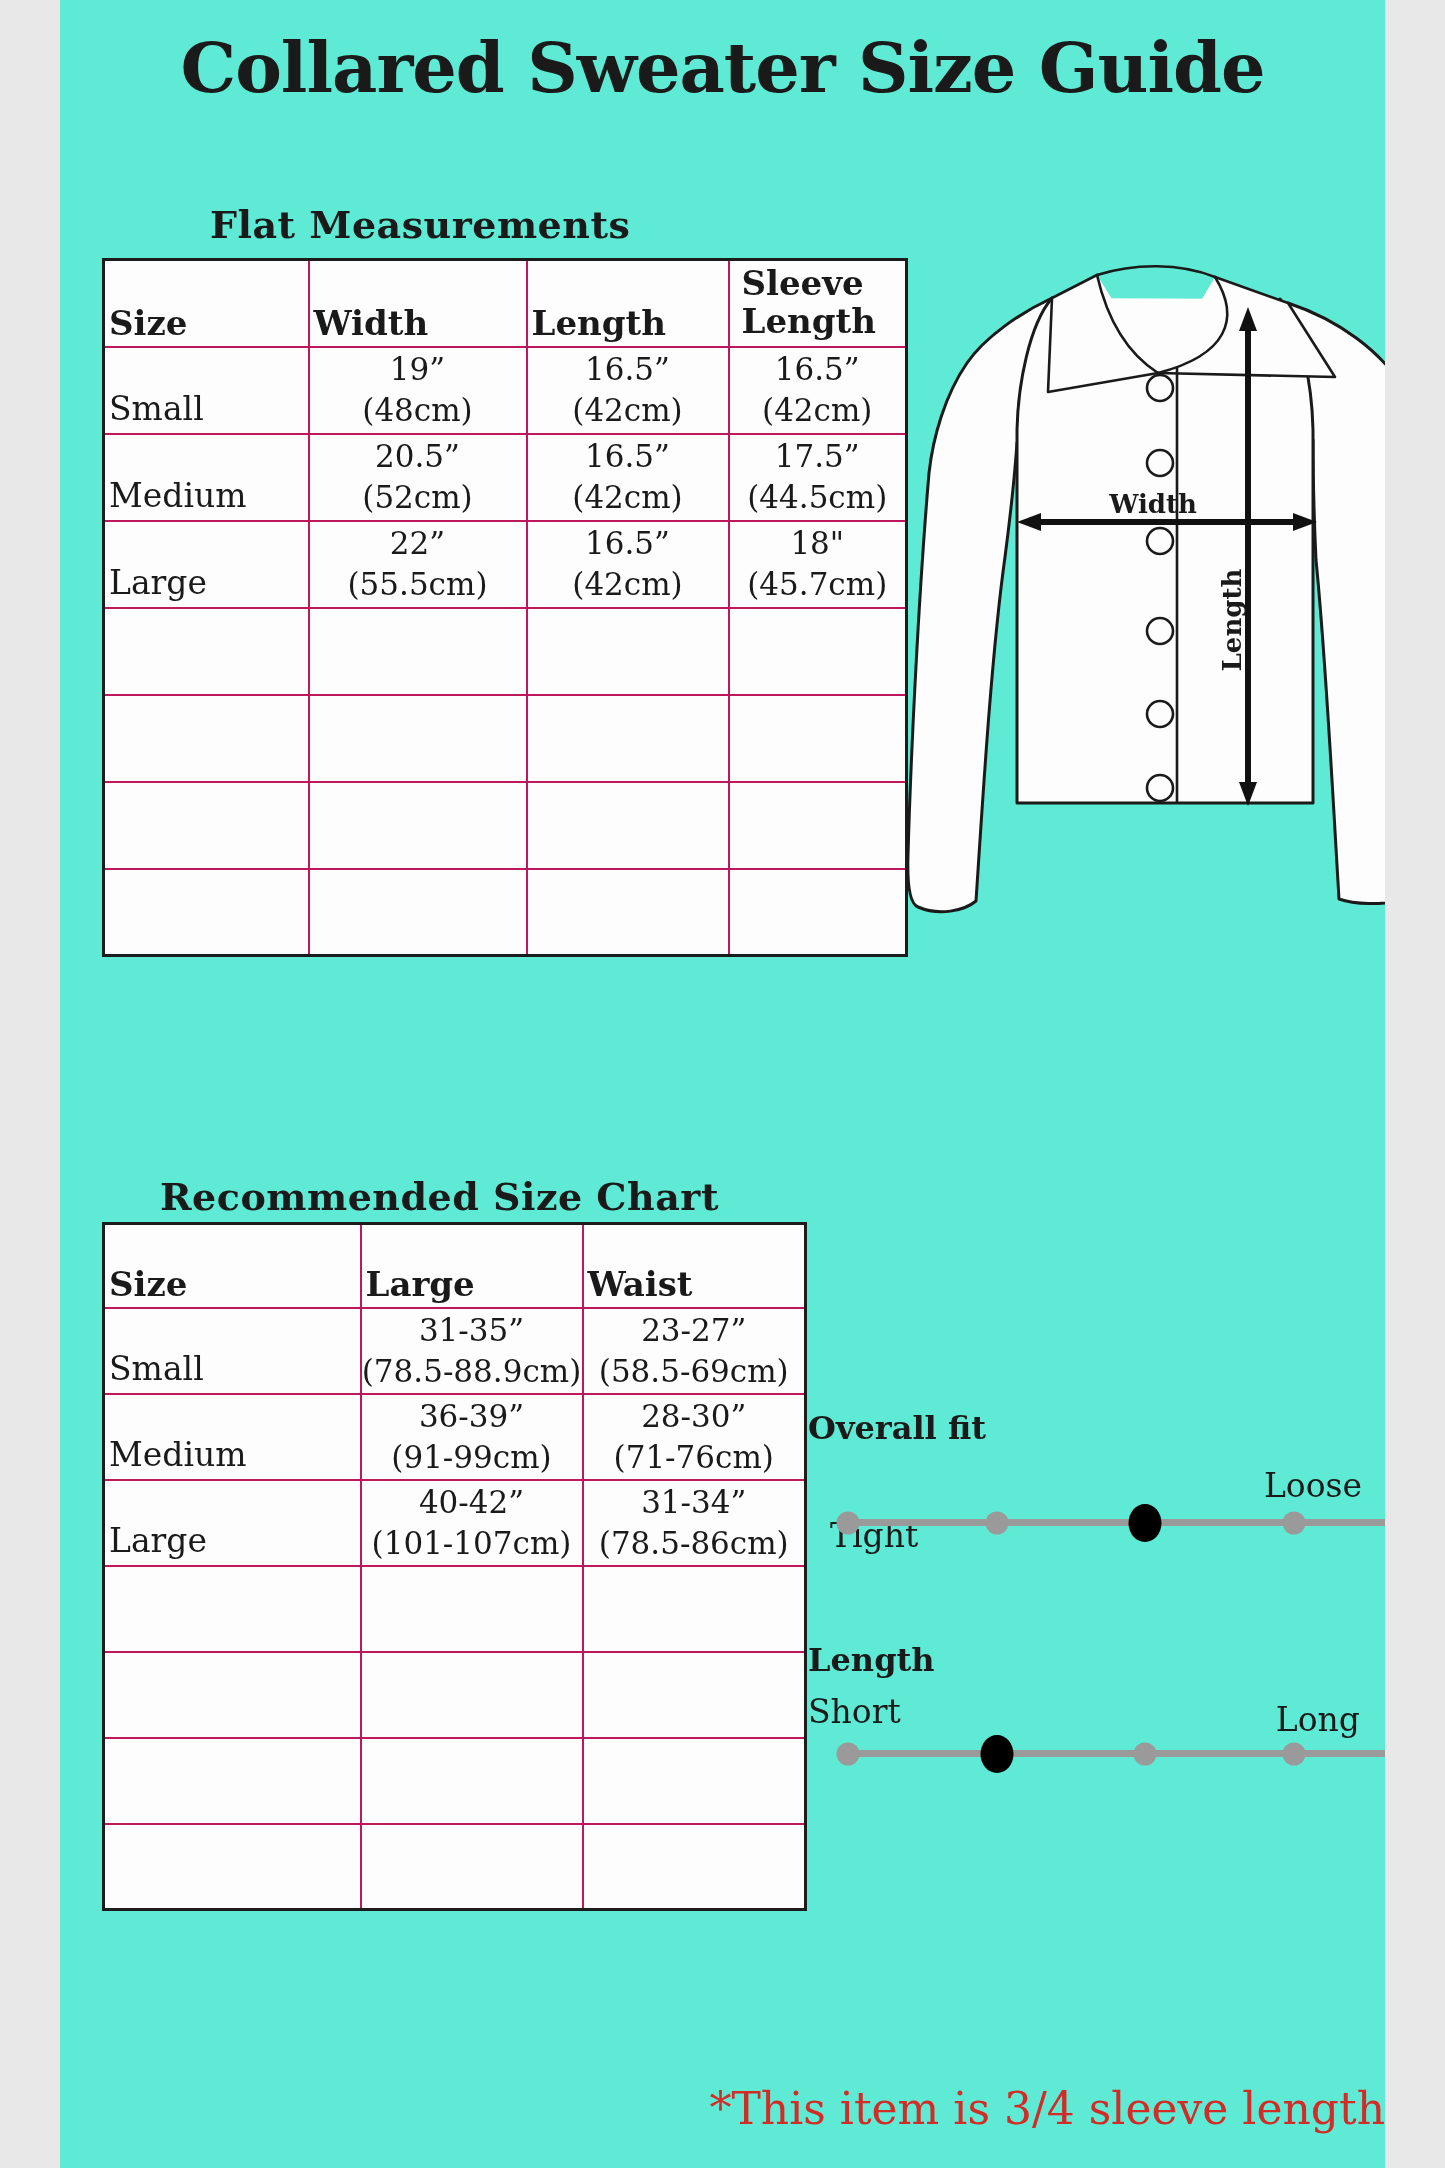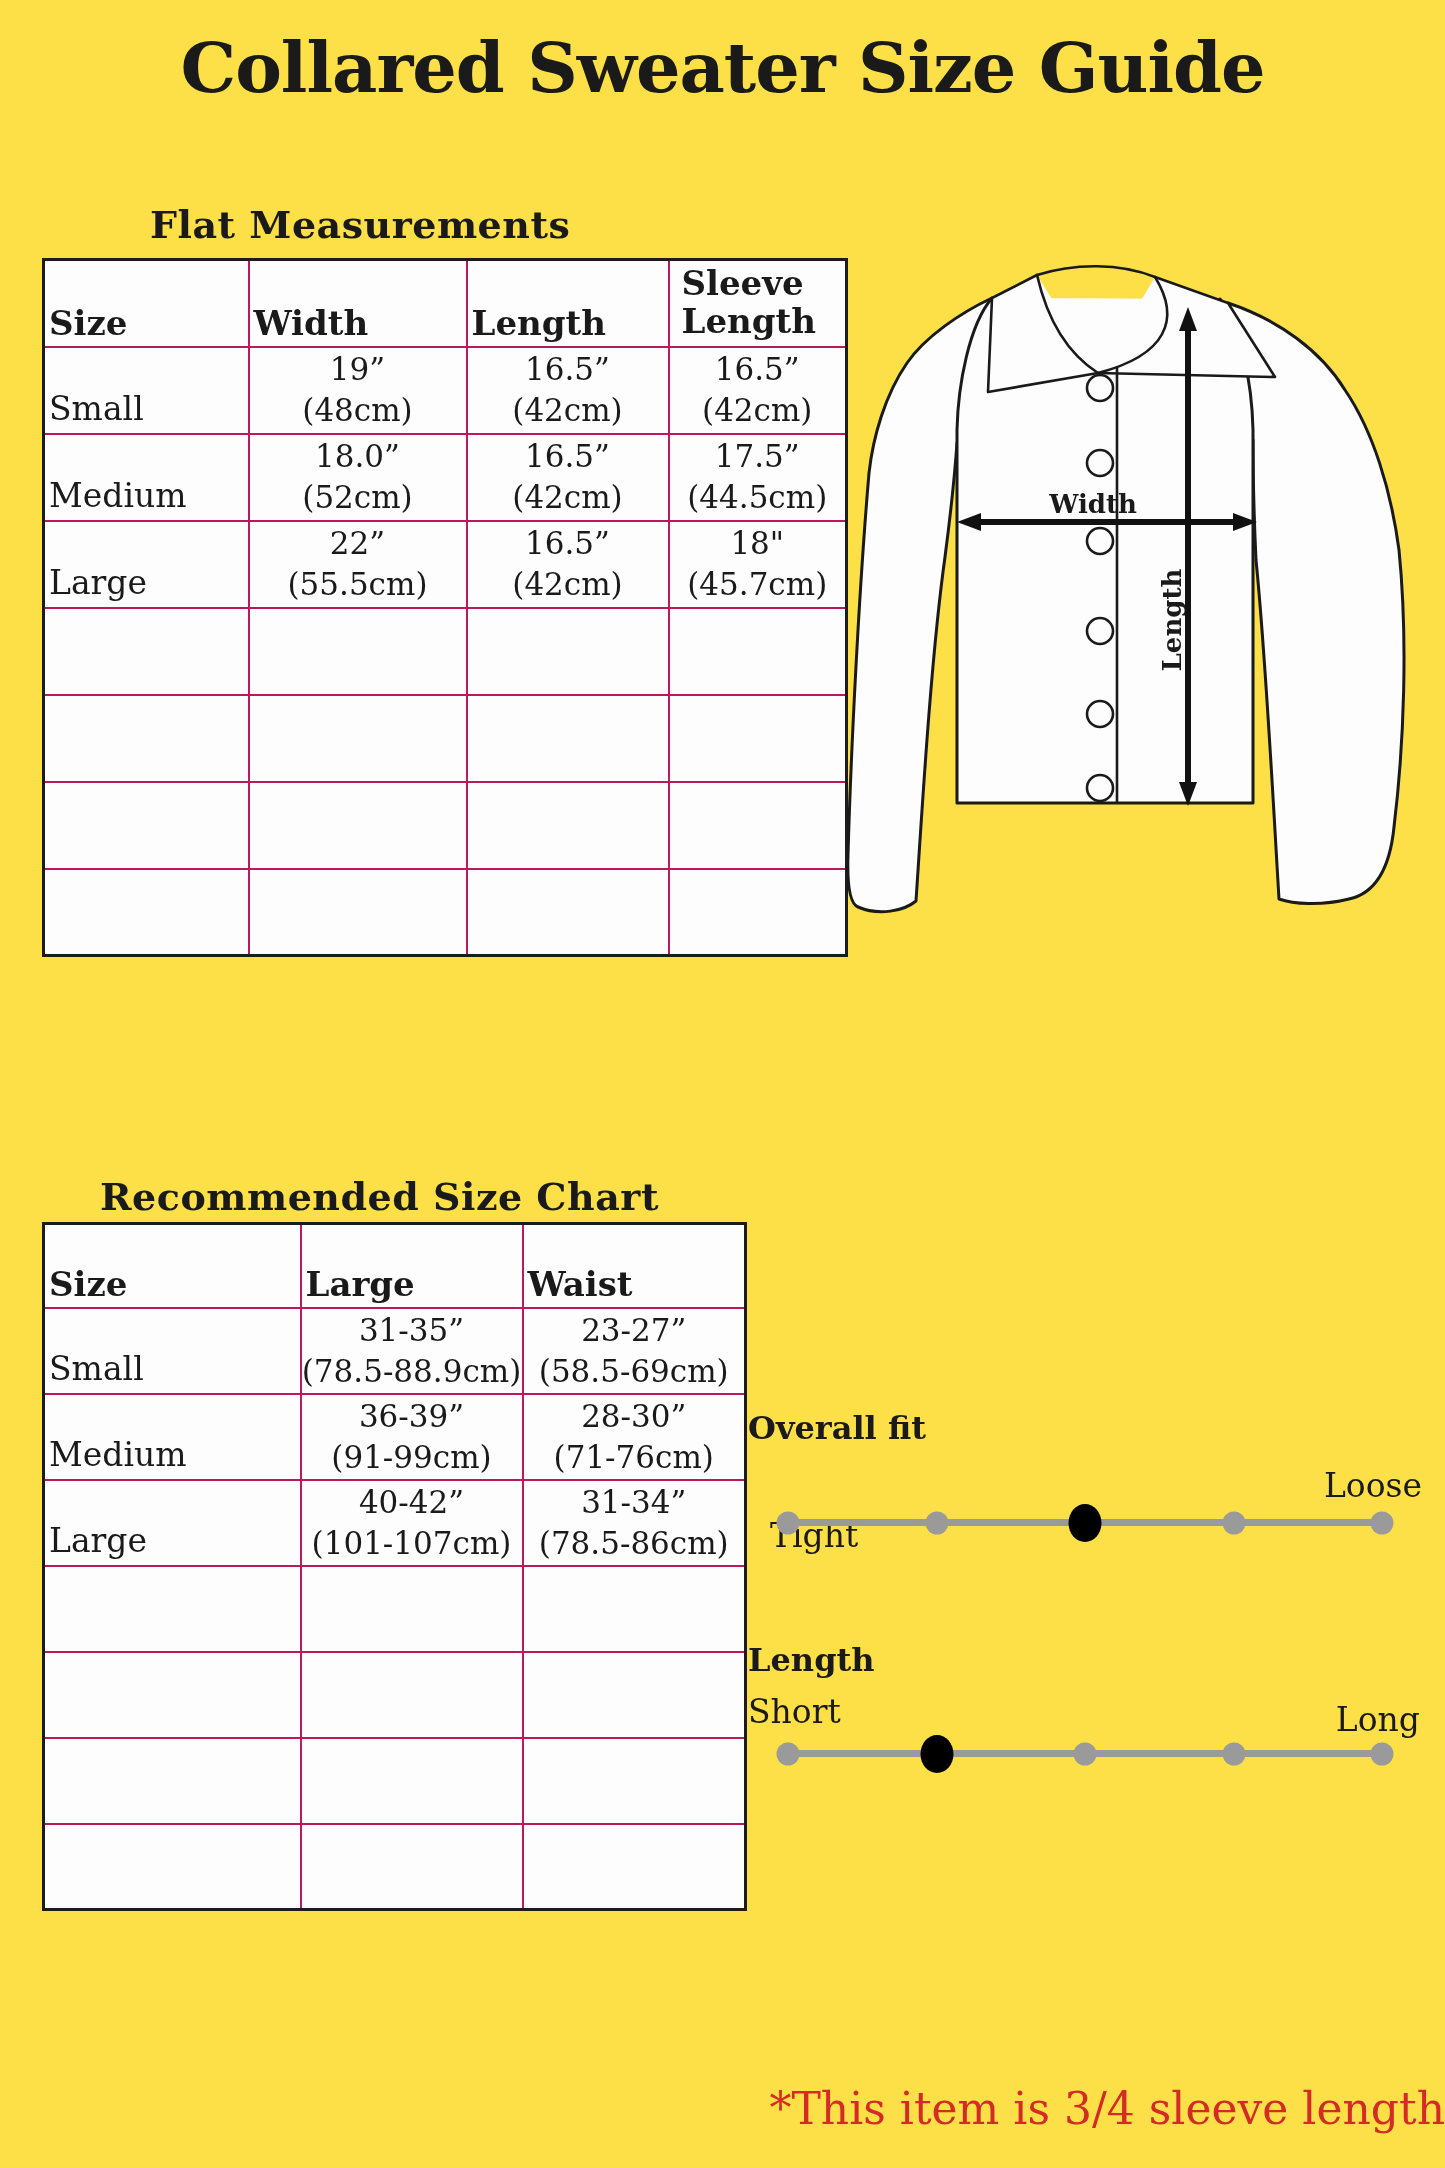--- a/index.html
+++ b/index.html
@@ -1,19 +1,19 @@
 <!DOCTYPE html>
 <html><head>
 <meta charset="utf-8">
 <style>
   * { margin:0; padding:0; box-sizing:border-box; }
   html,body { background:#e8e8e8; }
   .page {
-    position:relative; width:1445px; height:2168px;
-    background:#fde047; color:#1a1a1a; overflow:hidden;
+    position:relative; width:1325px; height:2168px;
+    background:#5eead4; color:#1a1a1a; overflow:hidden;
     font-family:"DejaVu Serif", serif; margin:0 auto;
   }
   .page-title {
     position:absolute; top:26px; left:0; right:0;
     text-align:center; font-size:70px; font-weight:700; letter-spacing:-1px;
   }
   .section-heading { position:absolute; font-size:38px; font-weight:700; letter-spacing:.5px; white-space:nowrap; }
   #flat-heading { left:150px; top:202px; }
   #chart-heading { left:100px; top:1174px; }
 
@@ -87,21 +87,21 @@
             <div>(42cm)</div>
           </td>
       <td class="val">
             <div>16.5”</div>
             <div>(42cm)</div>
           </td>
     </tr>
     <tr style="height:87px">
       <td class="lbl">Medium</td>
       <td class="val">
-            <div>18.0”</div>
+            <div>20.5”</div>
             <div>(52cm)</div>
           </td>
       <td class="val">
             <div>16.5”</div>
             <div>(42cm)</div>
           </td>
       <td class="val">
             <div>17.5”</div>
             <div>(44.5cm)</div>
           </td>

